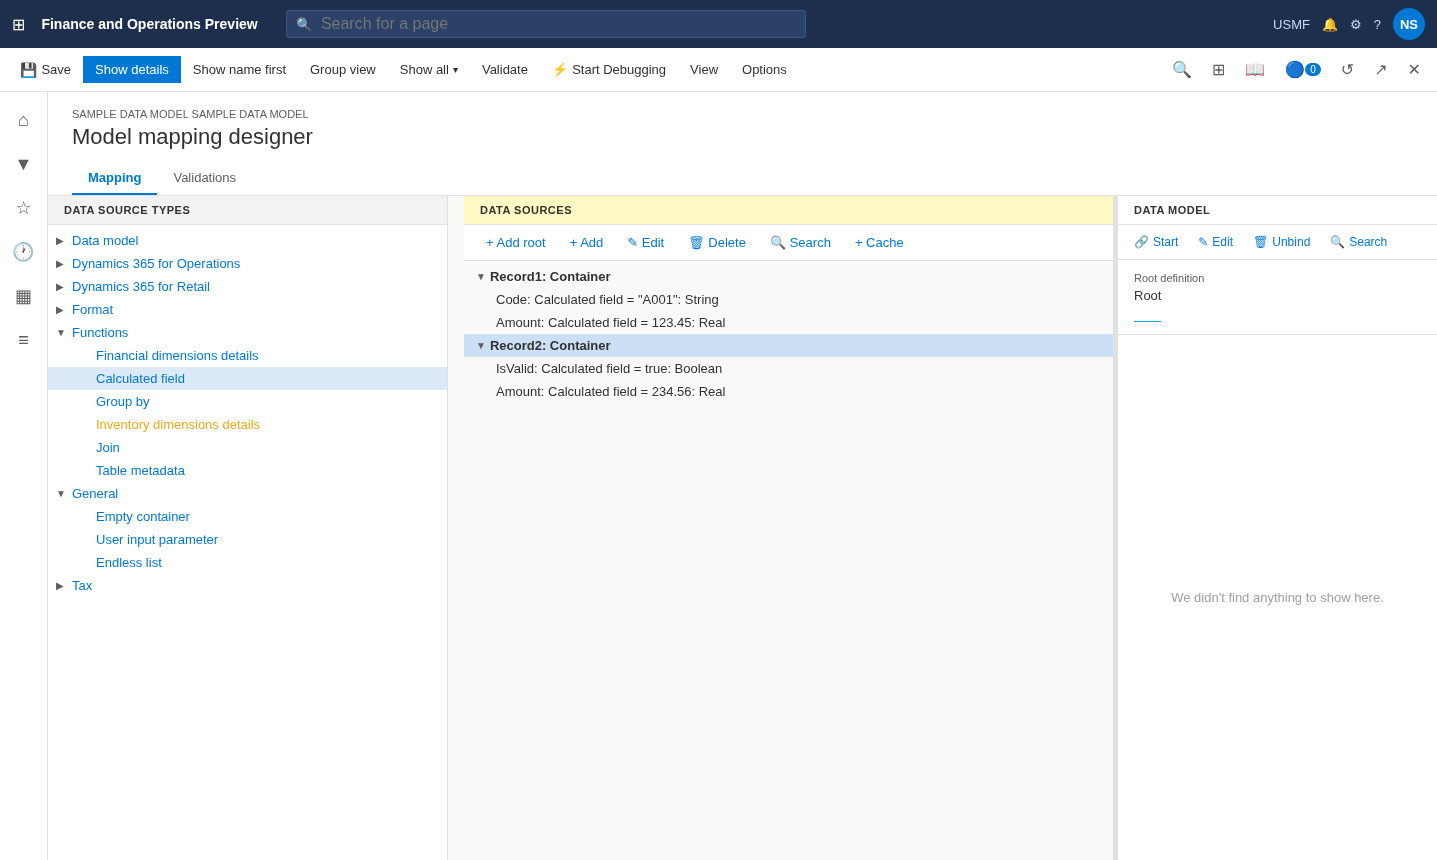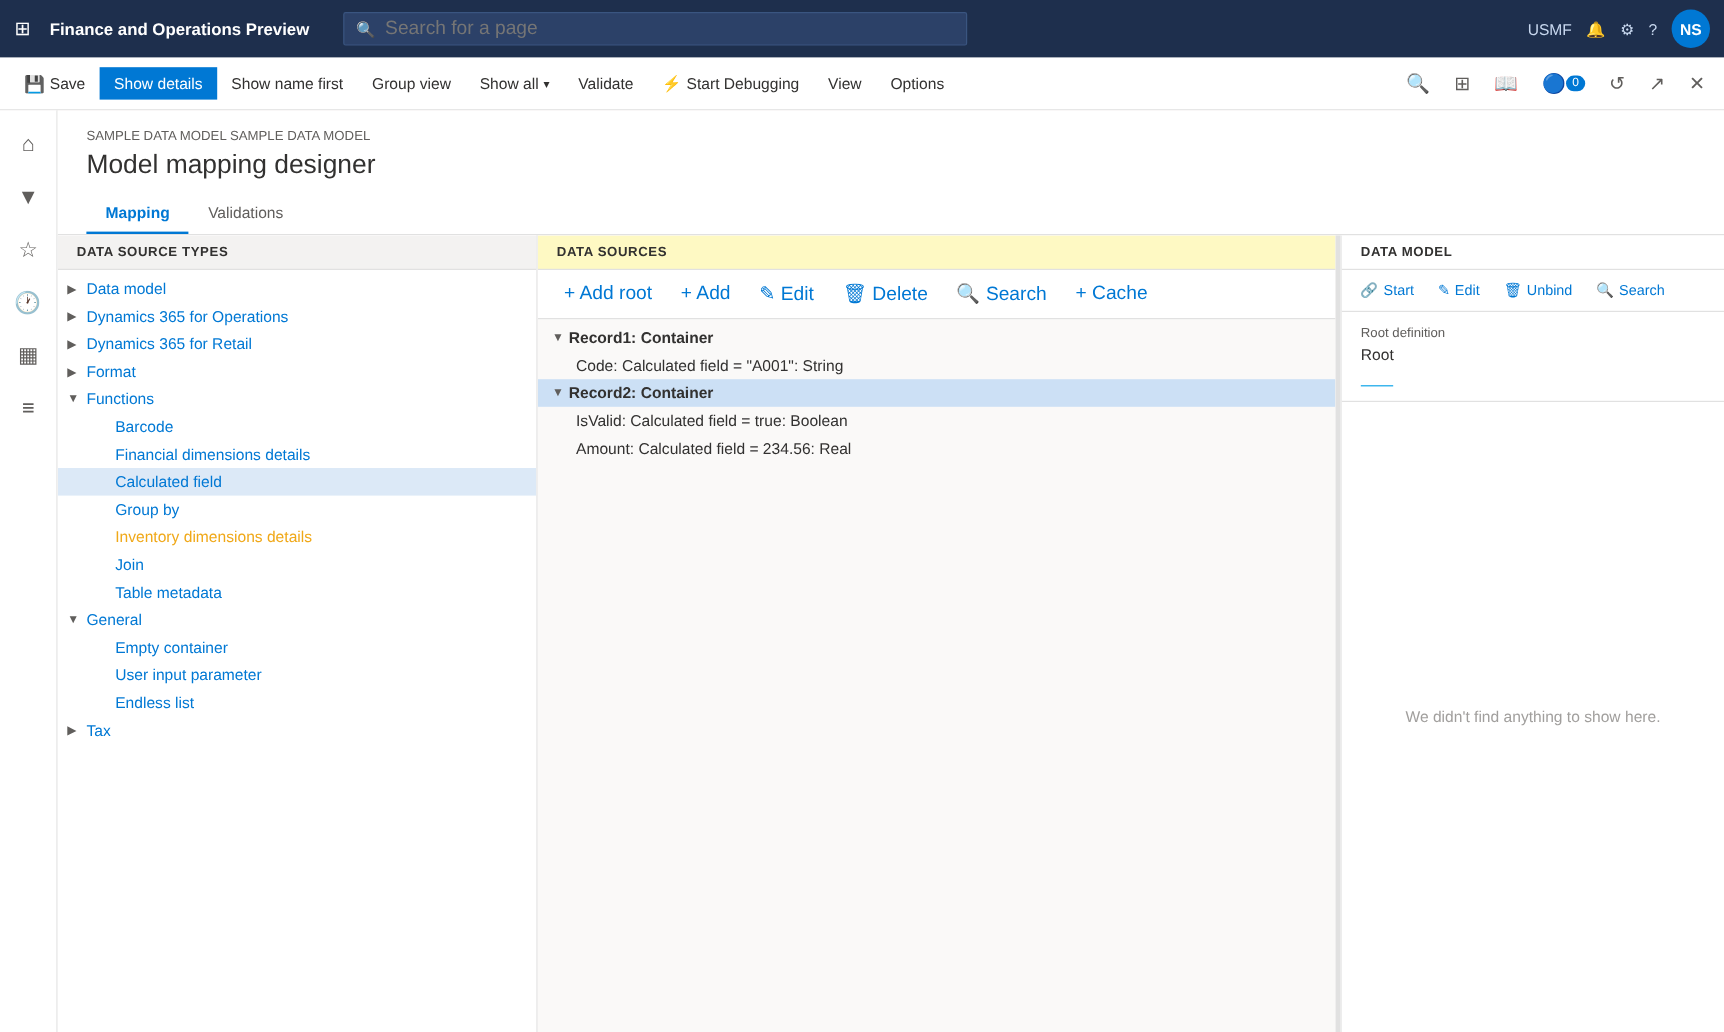--- a/index.html
+++ b/index.html
@@ -62,21 +62,21 @@
     .page-title { font-size: 22px; font-weight: 300; color: #323130; margin-bottom: 12px; }
     .tabs { display: flex; gap: 0; }
     .tab {
       padding: 8px 16px; cursor: pointer; font-size: 13px; color: #605e5c;
       border-bottom: 2px solid transparent;
     }
     .tab.active { color: #0078d4; border-bottom: 2px solid #0078d4; font-weight: 600; }
 
     
     .content-body {
-      display: flex; flex: 1; overflow: hidden;
+      display: flex; flex: 1; overflow: hidden; gap: 16px;
     }
 
     
     .left-panel {
       width: 400px; background: white; border-right: 1px solid #e1e1e1;
       display: flex; flex-direction: column; overflow: hidden;
     }
     .panel-header {
       padding: 8px 16px; font-size: 11px; font-weight: 700; color: #323130;
       text-transform: uppercase; letter-spacing: 0.5px; background: #f3f2f1;
@@ -96,21 +96,21 @@
     }
     .data-sources-panel {
       flex: 1; background: #faf9f8; display: flex; flex-direction: column; overflow: hidden;
     }
     .ds-toolbar {
       display: flex; align-items: center; gap: 4px; padding: 6px 12px;
       background: white; border-bottom: 1px solid #e1e1e1;
     }
     .ds-btn {
       display: flex; align-items: center; gap: 4px; padding: 4px 10px;
-      cursor: pointer; font-size: 16px; color: #0078d4; border: none; background: none;
+      cursor: pointer; font-size: 13px; color: #0078d4; border: none; background: none;
     }
     .ds-tree { overflow-y: auto; flex: 1; padding: 4px 0; }
     .ds-item {
       display: flex; align-items: center; padding: 4px 12px;
       font-size: 13px; color: #323130; cursor: pointer;
     }
     .ds-item.selected { background: #cce0f5; }
 
     
     .resize-handle {
@@ -252,24 +252,20 @@
         <div class="tree-item">
           <span class="tree-toggle">▶</span>
           <span style="color:#0078d4;">Format</span>
         </div>
         <div class="tree-item">
           <span class="tree-toggle">▼</span>
           <span style="color:#0078d4;">Functions</span>
         </div>
         <div class="tree-item" style="padding-left: 32px;">
           <span class="tree-toggle"></span>
-          <span style="color:#0078d4;">Barcode</span>
-        </div>
-        <div class="tree-item" style="padding-left: 32px;">
-          <span class="tree-toggle"></span>
           <span style="color:#0078d4;">Financial dimensions details</span>
         </div>
         <div class="tree-item selected" style="padding-left: 32px;">
           <span class="tree-toggle"></span>
           <span style="color:#0078d4;">Calculated field</span>
         </div>
         <div class="tree-item" style="padding-left: 32px;">
           <span class="tree-toggle"></span>
           <span style="color:#0078d4;">Group by</span>
         </div>
@@ -333,20 +329,23 @@
           </button>
         </div>
         <div class="ds-tree">
 
           <div class="ds-item">
             <span style="color:#605e5c; margin-right:4px; font-size:10px;">▼</span>
             <span class="ds-container">Record1: Container</span>
           </div>
           <div class="ds-item" style="padding-left: 32px;">
             <span>Code: Calculated field = "A001": String</span>
+          </div>
+          <div class="ds-item" style="padding-left: 32px;">
+            <span>Amount: Calculated field = 123.45: Real</span>
           </div>
 
           <div class="ds-item selected">
             <span style="color:#605e5c; margin-right:4px; font-size:10px;">▼</span>
             <span class="ds-container">Record2: Container</span>
           </div>
           <div class="ds-item" style="padding-left: 32px;">
             <span>IsValid: Calculated field = true: Boolean</span>
           </div>
           <div class="ds-item" style="padding-left: 32px;">

